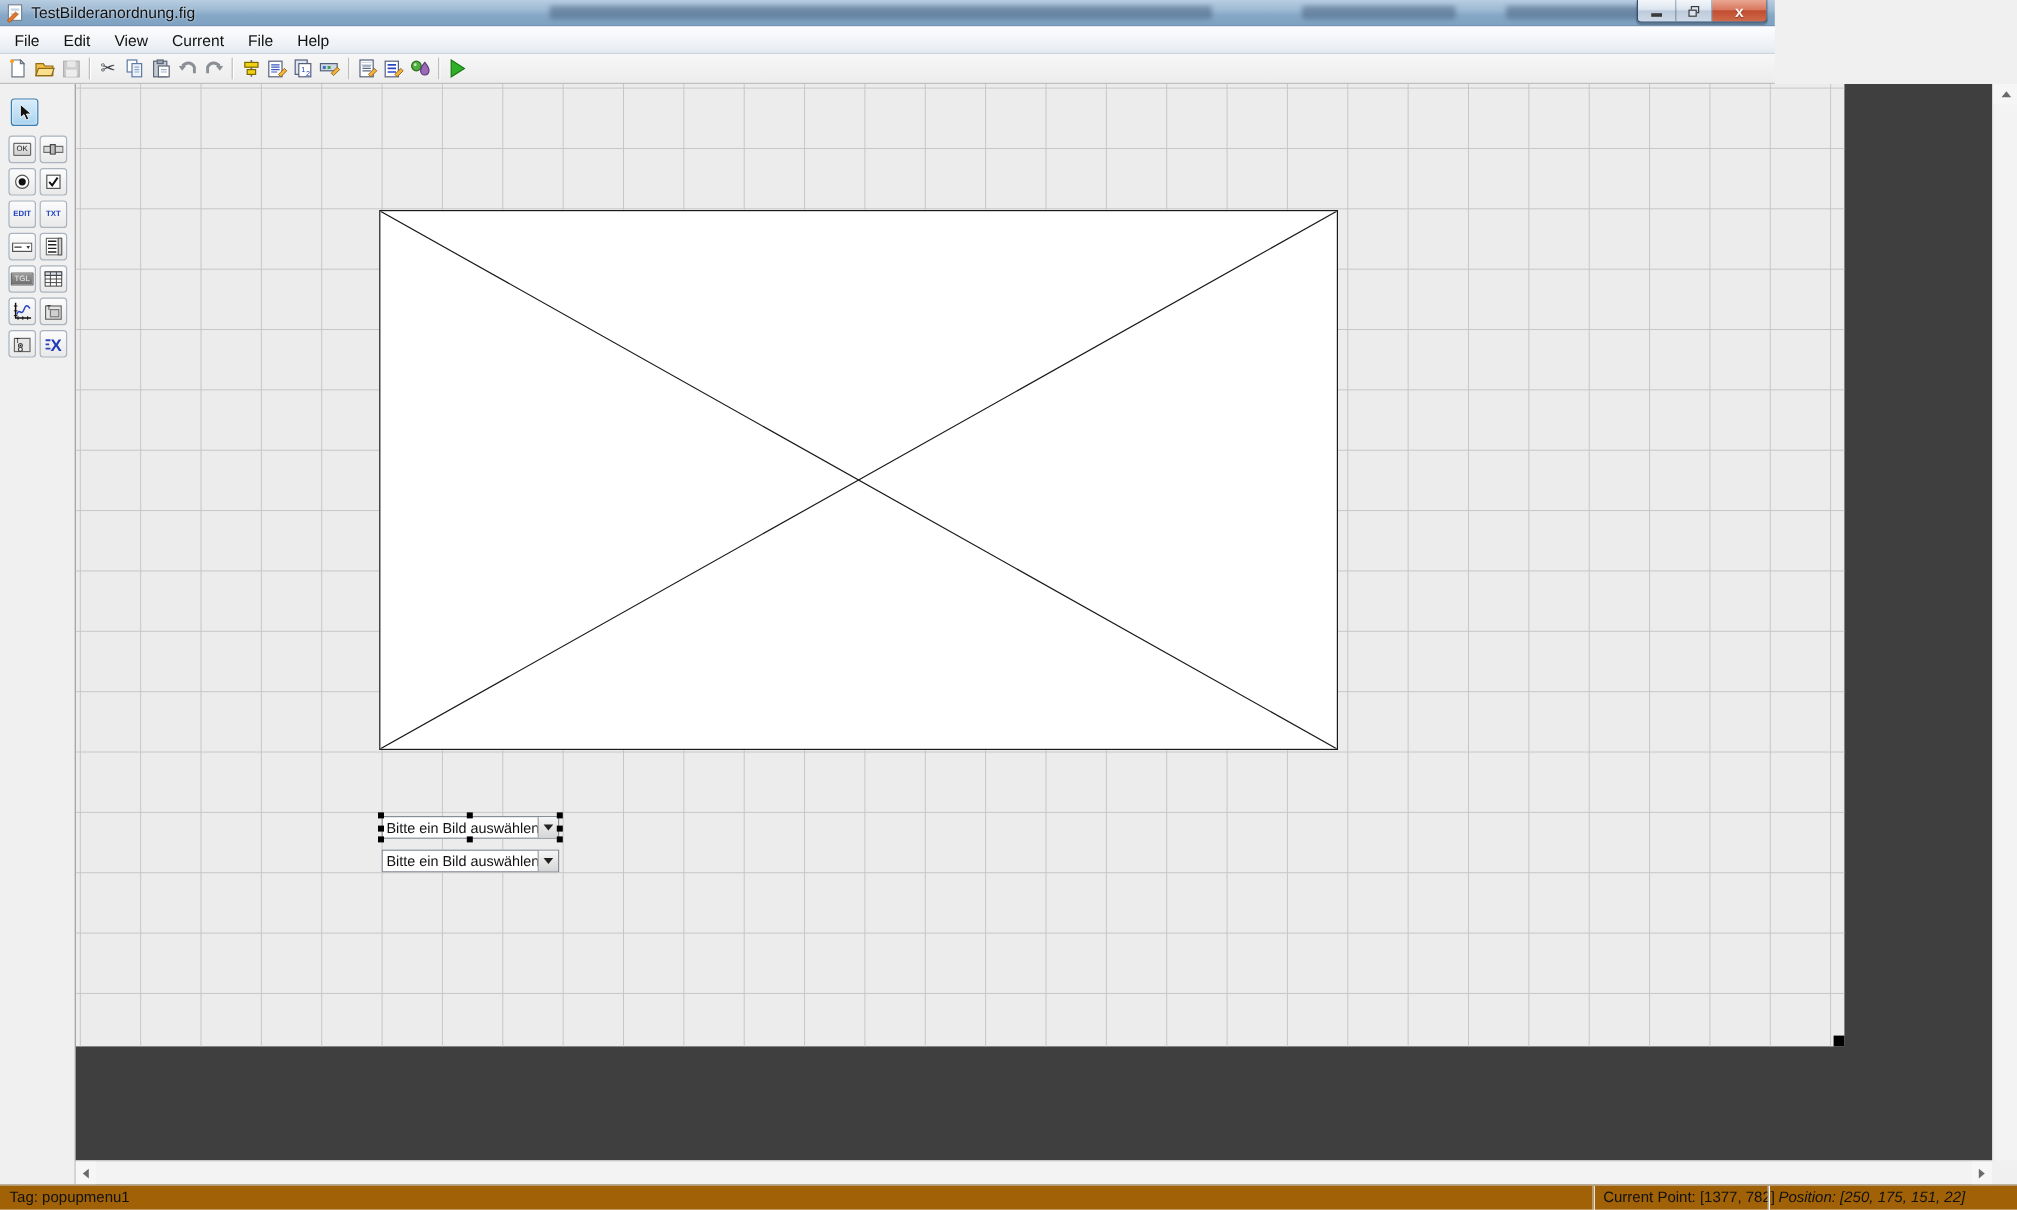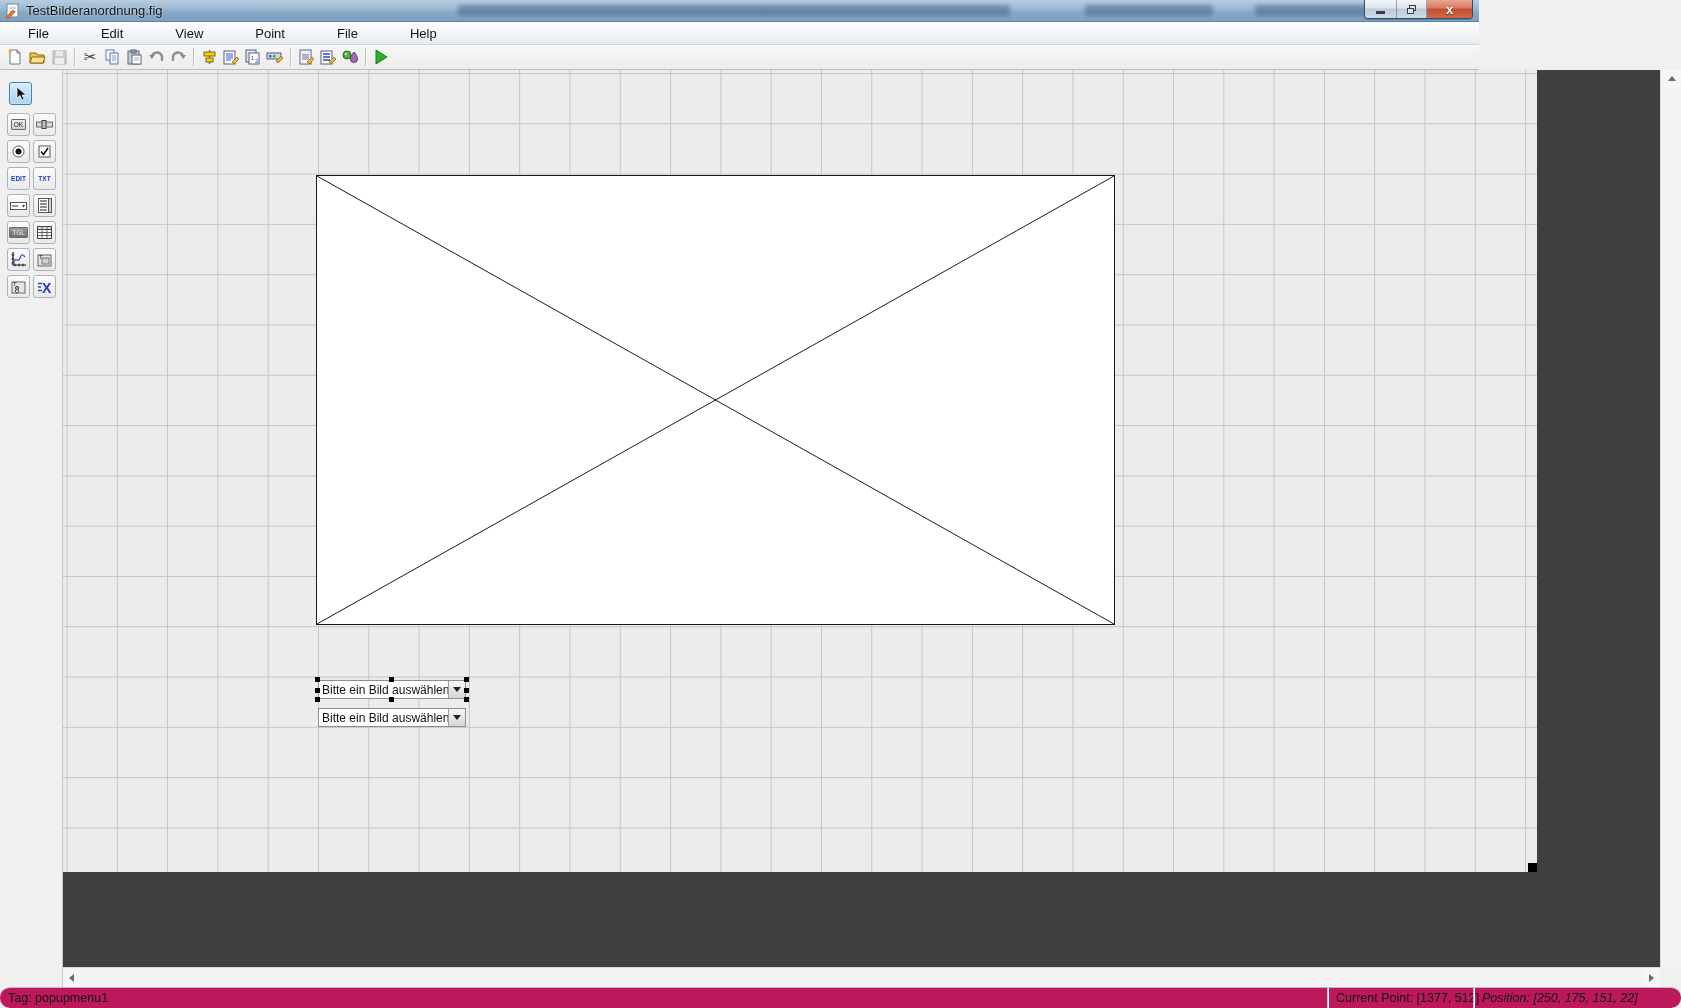--- a/index.html
+++ b/index.html
@@ -27,21 +27,21 @@
     background:linear-gradient(#e9a791 0%, #d97860 45%, #c14e31 50%, #cf6a49 100%); }
   .glyph-min { width:9px; height:3px; background:#3b3b3b; margin-top:7px; }
   .glyph-restore { position:relative; width:9px; height:9px; }
   .glyph-restore .r1 { position:absolute; right:0; top:0; width:7px; height:6px; border:1px solid #3b3b3b; }
   .glyph-restore .r2 { position:absolute; left:0; bottom:0; width:7px; height:6px; border:1px solid #3b3b3b; background:#dbe4ee; }
   .glyph-close { font-weight:bold; font-size:13px; line-height:1; text-shadow:0 1px 1px rgba(0,0,0,.4); }
 
   
   .menubar { position:absolute; top:22px; left:0; width:100%; height:23px;
     background:linear-gradient(#fdfdfe, #eef2f6 70%, #e4eaf1); border-bottom:1px solid #ccd4dd;
-    display:flex; align-items:center; padding-left:18px;gap:32px; }
+    display:flex; align-items:center; padding-left:2px; }
   .menu-item { padding:3px 10px; font-size:13px; color:#111; cursor:default; }
 
   
   .toolbar { position:absolute; top:45px; left:0; width:100%; height:25px;
     background:linear-gradient(#f7f7f7, #ececec); border-bottom:1px solid #bfbfbf;
     display:flex; align-items:center; padding-left:4px; }
   .tbtn { width:22px; height:22px; display:flex; align-items:center; justify-content:center; }
   .tsep { width:1px; height:18px; background:#bdbdbd; margin:0 4px; box-shadow:1px 0 0 #fff; }
   .tbtn.disabled { opacity:.45; filter:grayscale(1); }
 
@@ -98,22 +98,22 @@
   .arrow { width:0; height:0; }
   .arrow.up    { border-left:4px solid transparent; border-right:4px solid transparent; border-bottom:5px solid #6a6a6a; }
   .arrow.down  { border-left:4px solid transparent; border-right:4px solid transparent; border-top:5px solid #6a6a6a; }
   .arrow.left  { border-top:4px solid transparent; border-bottom:4px solid transparent; border-right:5px solid #6a6a6a; }
   .arrow.right { border-top:4px solid transparent; border-bottom:4px solid transparent; border-left:5px solid #6a6a6a; }
   .vscroll .bottom-btn { position:absolute; bottom:0; }
   .hscroll .right-btn { margin-left:auto; }
   .sb-corner { position:absolute; right:0; top:897px; width:21px; height:20px; background:#f0f0f0; }
 
   
-  .statusbar { position:absolute; top:987px; left:0; width:1681px; height:21px; background:#be185d;
-    border-top:1px solid #bdbdbd; font-size:12.5px;border-radius:10px; }
+  .statusbar { position:absolute; top:987px; left:0; width:1681px; height:21px; background:#a16207;
+    border-top:1px solid #bdbdbd; font-size:12.5px; }
   .status-tag { position:absolute; left:8px; top:3px; color:#111; }
   .status-cell { position:absolute; top:0; height:21px; padding:3px 8px 0 8px; border-left:1px solid #c2c2c2;
     box-shadow:inset 1px 0 0 #fff; color:#111; white-space:nowrap; }
   .cell-current { left:1327px; width:146px; }
   .cell-position { left:1473px; width:208px;font-style:italic; }
 </style>
 </head>
 <body>
 
 <div id="app">
@@ -142,21 +142,21 @@
       <div class="cap-btn close">
           <span class="glyph-close">x</span>
         </div>
     </div>
   </div>
 
   <div class="menubar">
     <span class="menu-item">File</span>
     <span class="menu-item">Edit</span>
     <span class="menu-item">View</span>
-    <span class="menu-item">Point</span>
+    <span class="menu-item">Current</span>
     <span class="menu-item">File</span>
     <span class="menu-item">Help</span>
   </div>
 
   <div class="toolbar">
     <div class="tbtn">
       <svg width="16" height="16" viewBox="0 0 16 16">
         <path d="M3 1 h7 l3 3 v11 h-10 z" fill="#fff" stroke="#6b7685"></path>
         <path d="M10 1 l3 3 h-3 z" fill="#d7dde6" stroke="#6b7685"></path>
         <circle cx="3" cy="2" r="1.6" fill="#f6a21d"></circle>
@@ -416,17 +416,17 @@
         </div>
       <div class="sb-btn right-btn">
           <div class="arrow right"></div>
         </div>
     </div>
     <div class="sb-corner"></div>
   </div>
 
   <div class="statusbar">
     <span class="status-tag">Tag: popupmenu1</span>
-    <span class="status-cell cell-current">Current Point:  [1377, 512]</span>
+    <span class="status-cell cell-current">Current Point:  [1377, 782]</span>
     <span class="status-cell cell-position">Position: [250, 175, 151, 22]</span>
   </div>
 
 </div>
 
 </body></html>

